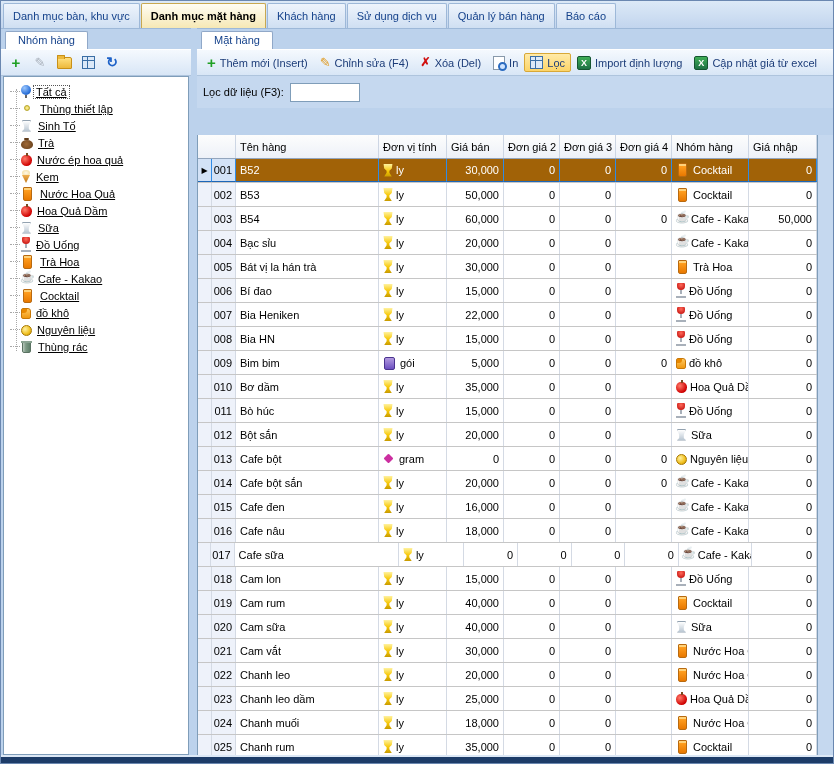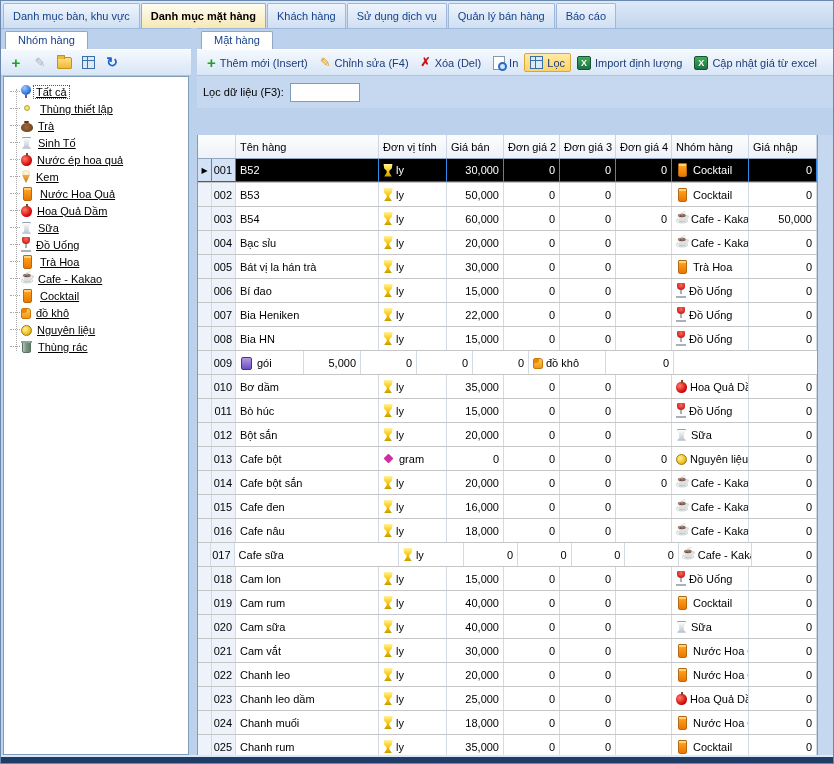--- a/index.html
+++ b/index.html
@@ -65,21 +65,21 @@
   #grid-area{position:absolute;left:0;top:107px;right:0;bottom:0;background:#c5d8ef;}
   #grid{width:619px;background:#fff;border-right:1px solid #7f9db9;border-left:1px solid #7f9db9;box-sizing:content-box;position:absolute;left:0;top:0;bottom:0;overflow:hidden;}
   .trow,#thead{display:flex;width:619px;}
   #thead{height:23px;background:linear-gradient(#fdfdfd,#edf1f8);border-bottom:1px solid #93a5bd;}
   .hcell{display:flex;align-items:center;padding:0 4px;box-sizing:border-box;border-right:1px solid #cdd6e4;color:#000;height:100%;overflow:hidden;white-space:nowrap;}
   .trow{height:23px;border-bottom:1px solid #c6c6c6;background:#fff;}
   .cell{display:flex;align-items:center;box-sizing:border-box;border-right:1px solid #d4dae4;padding:0 4px;overflow:hidden;white-space:nowrap;height:100%;}
   .cell.num{justify-content:flex-end;}
   .cell.rownum{background:#eef2fa;justify-content:flex-end;padding-right:3px;color:#000;}
   .cell.rowind{background:#eef2fa;padding:0 1px;justify-content:center;font-size:8px;color:#000;}
-  .trow.sel .cell{background:#000000;color:#fff;border-right-color:#2f8be6;border-bottom:1px solid #1c66b8;}
+  .trow.sel .cell{background:#a16207;color:#fff;border-right-color:#2f8be6;border-bottom:1px solid #1c66b8;}
   .trow.sel .cell.rowind,.trow.sel .cell.rownum{background:#d3e2f6;color:#000;}
   #bottom-strip{position:absolute;left:0;right:0;bottom:0;height:8px;background:#1d3c68;border-top:2px solid #dce8f6;box-sizing:border-box;}
 
   
   .ic{display:inline-block;width:12px;height:13px;position:relative;flex:none;margin-right:3px;}
   .ic-trophy{width:10px;background:linear-gradient(180deg,#fff2a0,#f7c806 55%,#c79a00);clip-path:polygon(5% 0,95% 0,88% 38%,64% 55%,64% 72%,88% 100%,12% 100%,36% 72%,36% 55%,12% 38%);}
   .ic-bag{width:9px;height:11px;margin:1px 5px 0 1px;background:linear-gradient(#b39ae0,#6b4fc0);border:1px solid #4a338f;border-radius:2px;}
   .ic-gram{width:7px;height:7px;background:#cc2fa0;transform:rotate(45deg);margin:3px 7px 3px 2px;border-radius:1px;}
   .ic-juice{width:7px;height:12px;margin:0 6px 0 2px;background:linear-gradient(180deg,#ffd27a 0 18%,#ff9e1f 18%,#e87800);border:1px solid #b86a10;border-radius:1px 1px 2px 2px;}
   .ic-wine{width:10px;border-bottom:2px solid #a8b0ba;}
@@ -147,27 +147,27 @@
             <span class="ic ic-pin"></span>
             <span class="lbl">Tất cả</span>
           </div>
           <div class="tree-item">
             <div class="tree-dash"></div>
             <span class="ic ic-dot"></span>
             <span class="lbl">Thùng thiết lập</span>
           </div>
           <div class="tree-item">
             <div class="tree-dash"></div>
+            <span class="ic ic-glass"></span>
+            <span class="lbl">Sinh Tố</span>
+          </div>
+          <div class="tree-item">
+            <div class="tree-dash"></div>
             <span class="ic ic-teapot"></span>
             <span class="lbl">Trà</span>
-          </div>
-          <div class="tree-item">
-            <div class="tree-dash"></div>
-            <span class="ic ic-glass"></span>
-            <span class="lbl">Sinh Tố</span>
           </div>
           <div class="tree-item">
             <div class="tree-dash"></div>
             <span class="ic ic-apple"></span>
             <span class="lbl">Nước ép hoa quả</span>
           </div>
           <div class="tree-item">
             <div class="tree-dash"></div>
             <span class="ic ic-icecream"></span>
             <span class="lbl">Kem</span>
@@ -420,20 +420,21 @@
               <div class="cell num" style="width: 56px;"></div>
               <div class="cell" style="width: 77px;">
                 <span class="ic ic-wine"></span>
                 <span>Đồ Uống</span>
               </div>
               <div class="cell num" style="width: 68px;">0</div>
             </div>
             <div class="trow">
               <div class="cell rowind" style="width: 14px;"></div>
               <div class="cell rownum" style="width: 24px;">009</div>
+              <div class="cell" style="width: 143px;">Bim bim</div>
               <div class="cell" style="width: 68px;">
                 <span class="ic ic-bag"></span>
                 <span>gói</span>
               </div>
               <div class="cell num" style="width: 57px;">5,000</div>
               <div class="cell num" style="width: 56px;">0</div>
               <div class="cell num" style="width: 56px;">0</div>
               <div class="cell num" style="width: 56px;">0</div>
               <div class="cell" style="width: 77px;">
                 <span class="ic ic-drybag"></span>

